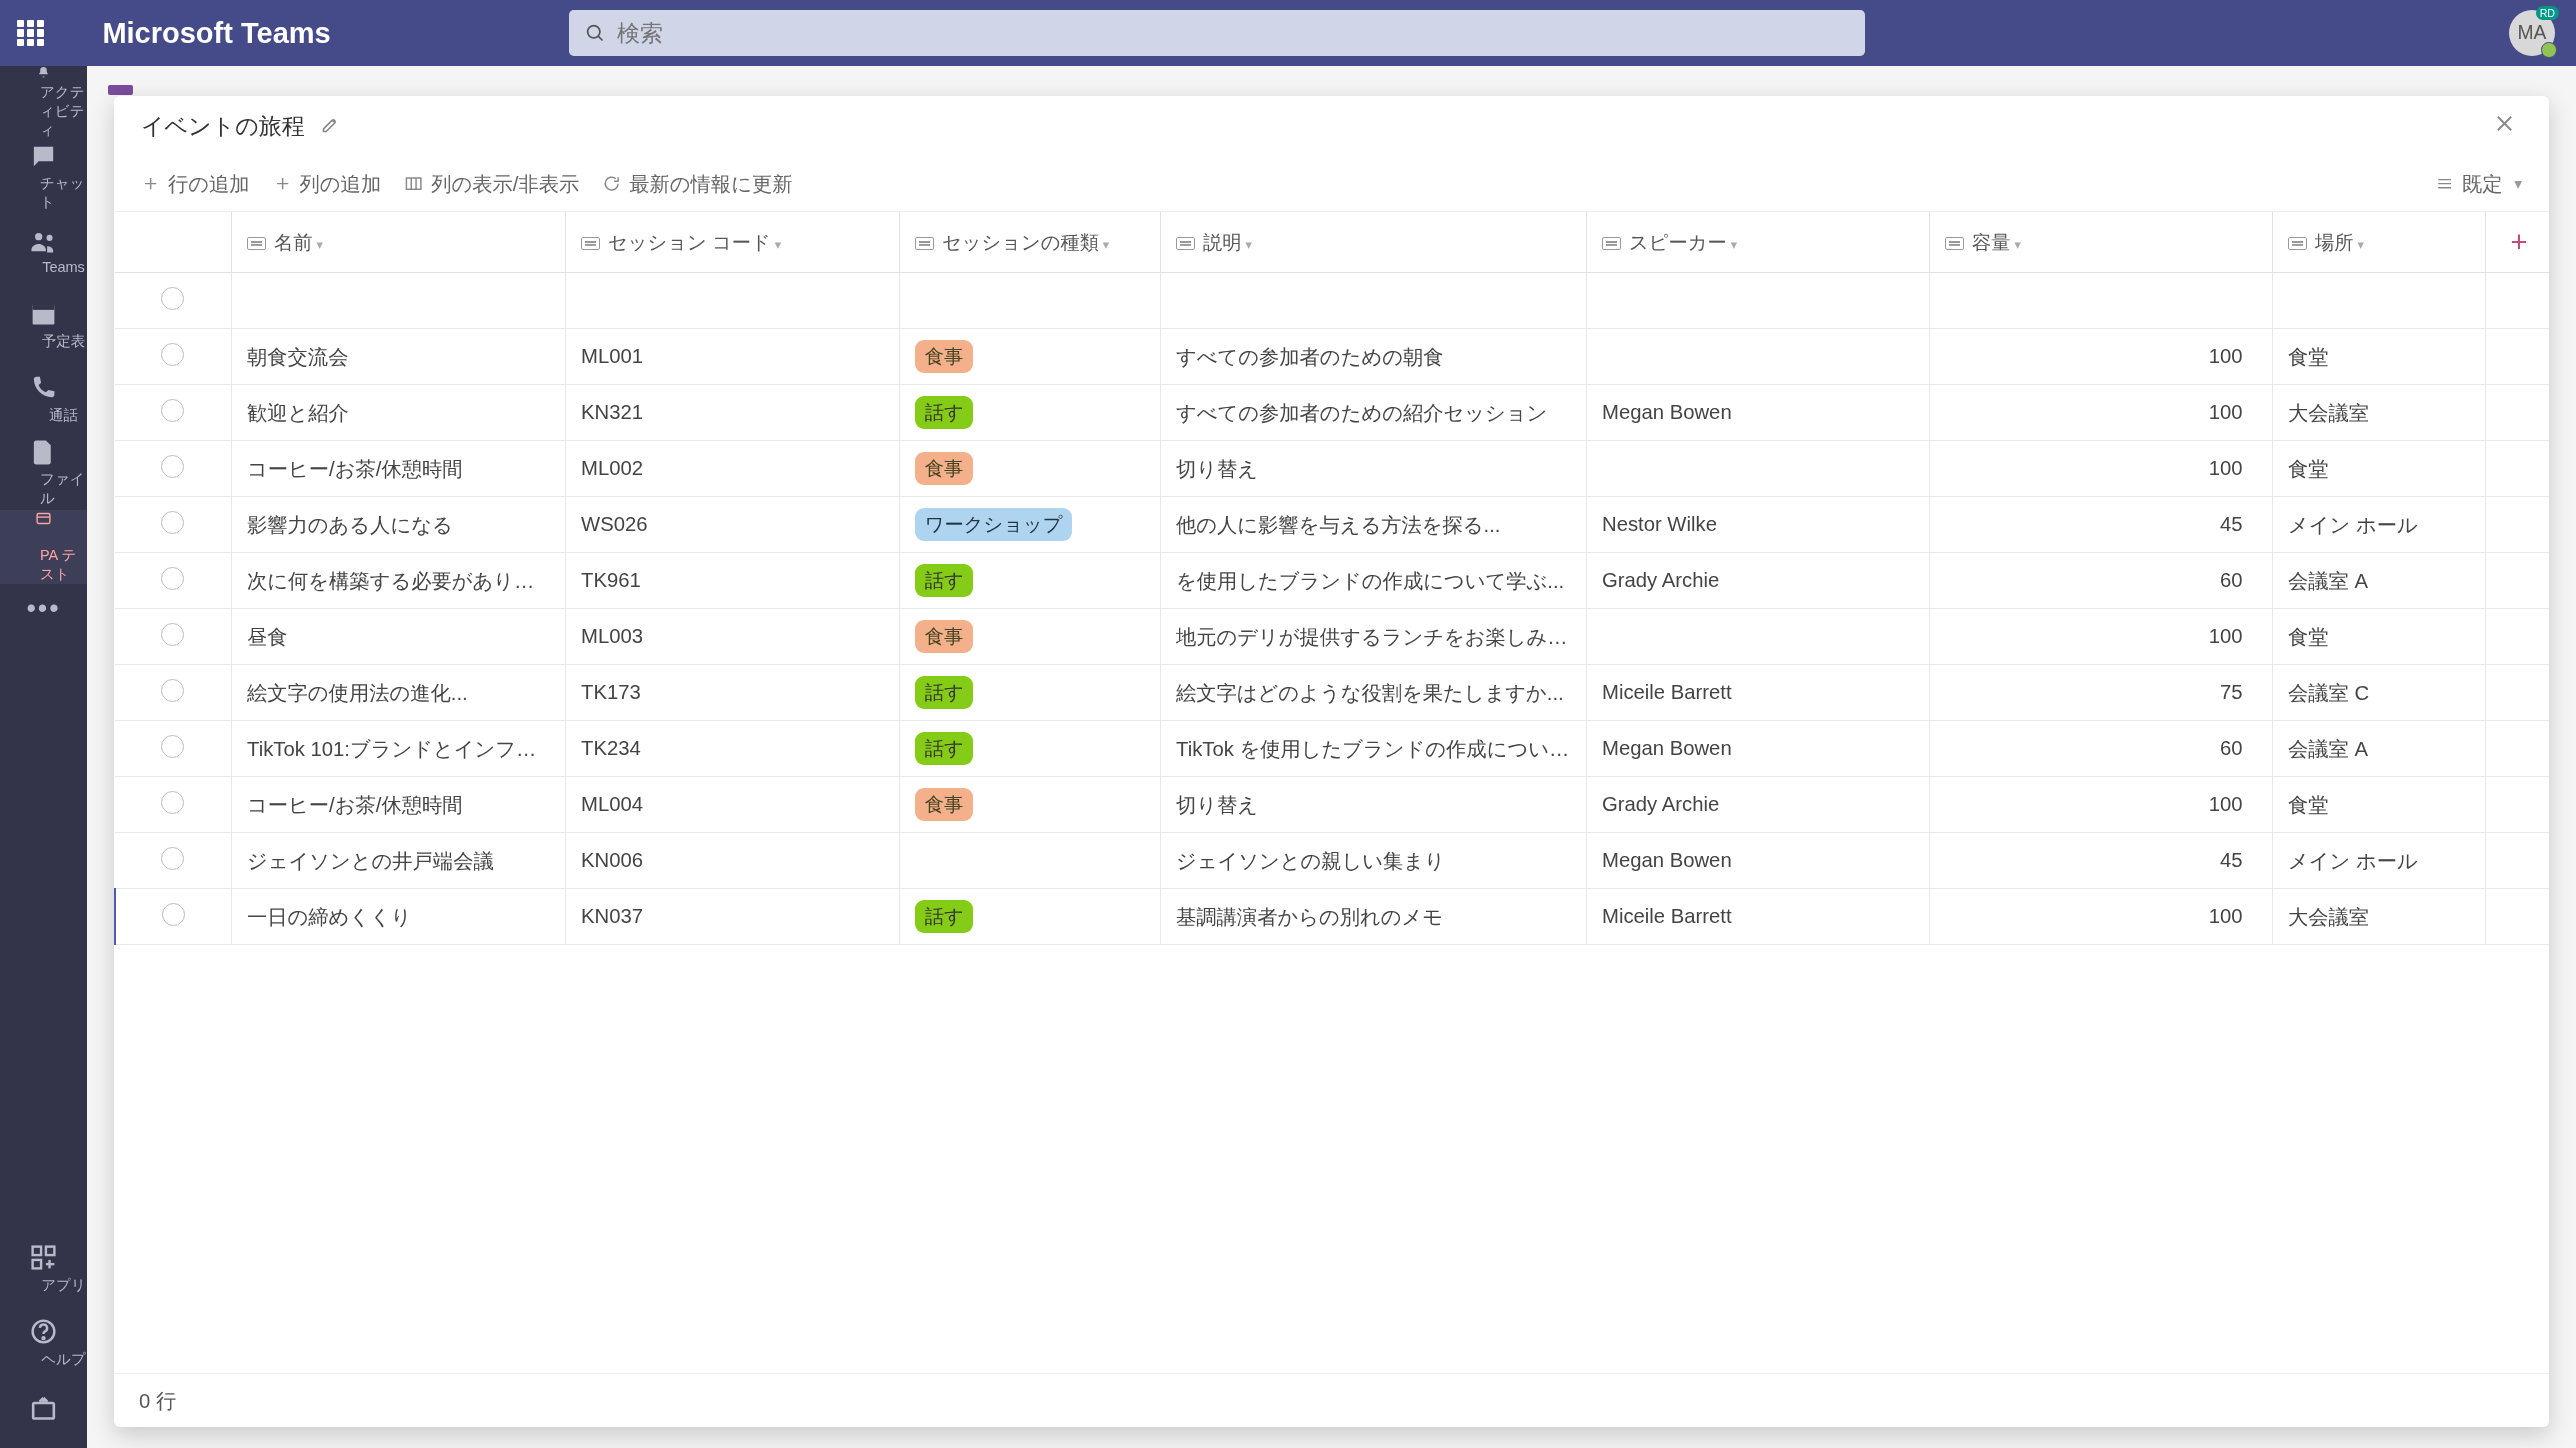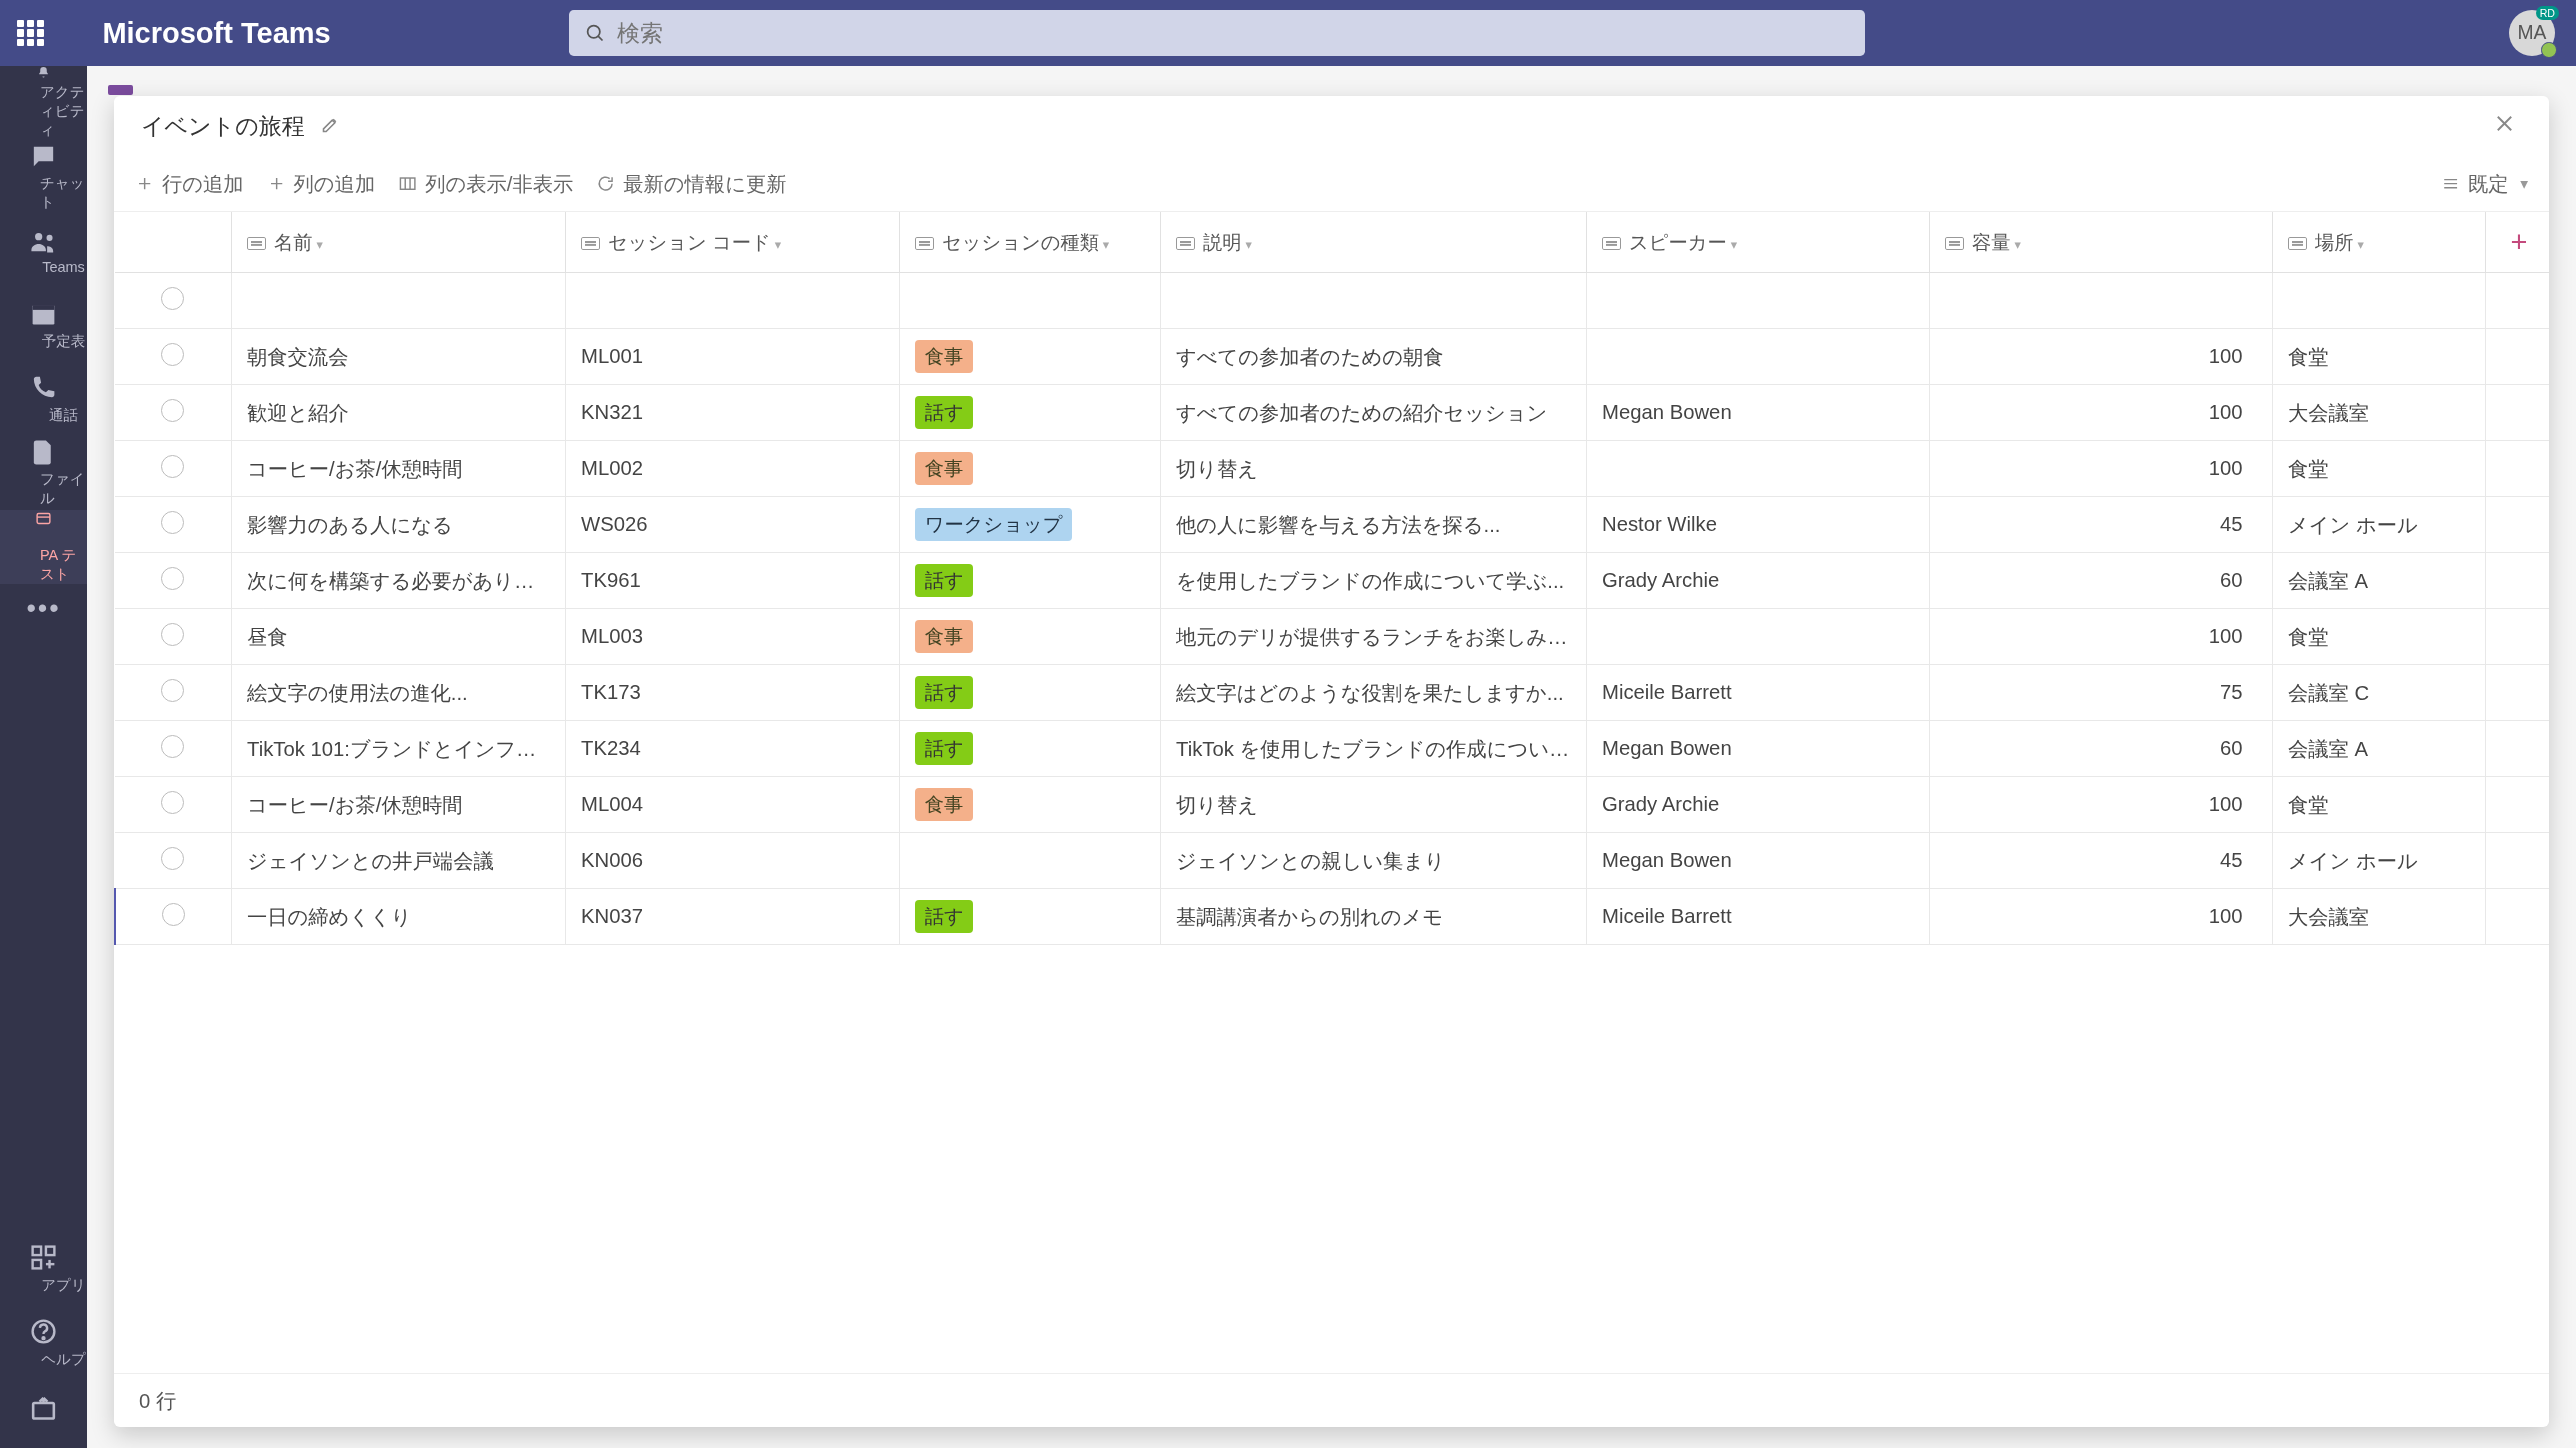--- a/index.html
+++ b/index.html
@@ -33,21 +33,21 @@
 .purple-strip { position: absolute; top: 19.3px; left: 21px; width: 25px; height: 9.7px; background: #7b4c9e; border-radius: 1.9px; }
 
 
 .modal { position: absolute; top: 96px; left: 114px; right: 27px; bottom: 21px; background: #fff; border-radius: 5.8px; box-shadow: 0 7.7px 23px rgba(0,0,0,.18); display: flex; flex-direction: column; overflow: hidden; }
 .modal-head { height: 60px; display: flex; align-items: center; padding: 0 27px; }
 .modal-title { font-size: 23px; color: #333; }
 .edit-btn { margin-left: 15.5px; cursor: pointer; }
 .edit-btn svg { width: 21px; height: 21px; stroke: #888; fill: none; stroke-width: 1.8; }
 .close-btn { margin-left: auto; cursor: pointer; font-size: 27px; color: #888; padding: 0 5.8px; }
 
-.toolbar { height: 56px; display: flex; align-items: center; padding: 0 21px; gap: 23px; border-bottom: 1px solid #eee; }
+.toolbar { height: 56px; display: flex; align-items: center; padding: 0 27px; gap: 23px; border-bottom: 1px solid #eee; }
 .tool { display: flex; align-items: center; gap: 7.7px; color: #666; font-size: 20.3px; cursor: pointer; }
 .tool svg { width: 19.3px; height: 19.3px; fill: none; stroke: #888; stroke-width: 1.8; }
 .tool-right { margin-left: auto; }
 .chev { font-size: 15.5px; color: #999; margin-left: 3.9px; }
 
 
 .tablewrap { flex: 1; overflow: auto; }
 table { border-collapse: collapse; width: 100%; table-layout: fixed; }
 th { text-align: left; font-weight: 400; font-size: 19.3px; color: #555; padding: 13.5px 15.5px; border-bottom: 1px solid #e1e1e1; border-right: 1px solid #e1e1e1; white-space: nowrap; }
 th .col-icon { display: inline-block; width: 19.3px; height: 13.5px; border: 1.5px solid #999; border-radius: 1.9px; margin-right: 7.7px; vertical-align: -1.9px; position: relative; }
@@ -63,21 +63,21 @@
 col.name { width: 334px; }
 col.code { width: 334px; }
 col.type { width: 261px; }
 col.desc { width: 426px; }
 col.speaker { width: 343px; }
 col.cap { width: 343px; }
 col.place { width: 213px; }
 col.add { width: 68px; }
 td.cap { text-align: right; padding-right: 29px; }
 
-.tag { display: inline-block; padding: 2.9px 9.7px; border-radius: 4px; font-size: 19.3px; }
+.tag { display: inline-block; padding: 2.9px 9.7px; border-radius: 9px; font-size: 19.3px; }
 .tag-meal { background: #f4b08a; color: #442; }
 .tag-talk { background: #84cc16; color: #333; font-weight: 500; }
 .tag-break { background: #d4b8f0; color: #3a2a58; }
 .tag-work { background: #aed4f0; color: #234; }
 
 
 .footer { height: 54px; display: flex; align-items: center; padding: 0 25px; font-size: 20.3px; color: #555; border-top: 1px solid #eee; }
 </style>
 </head>
 <body>

